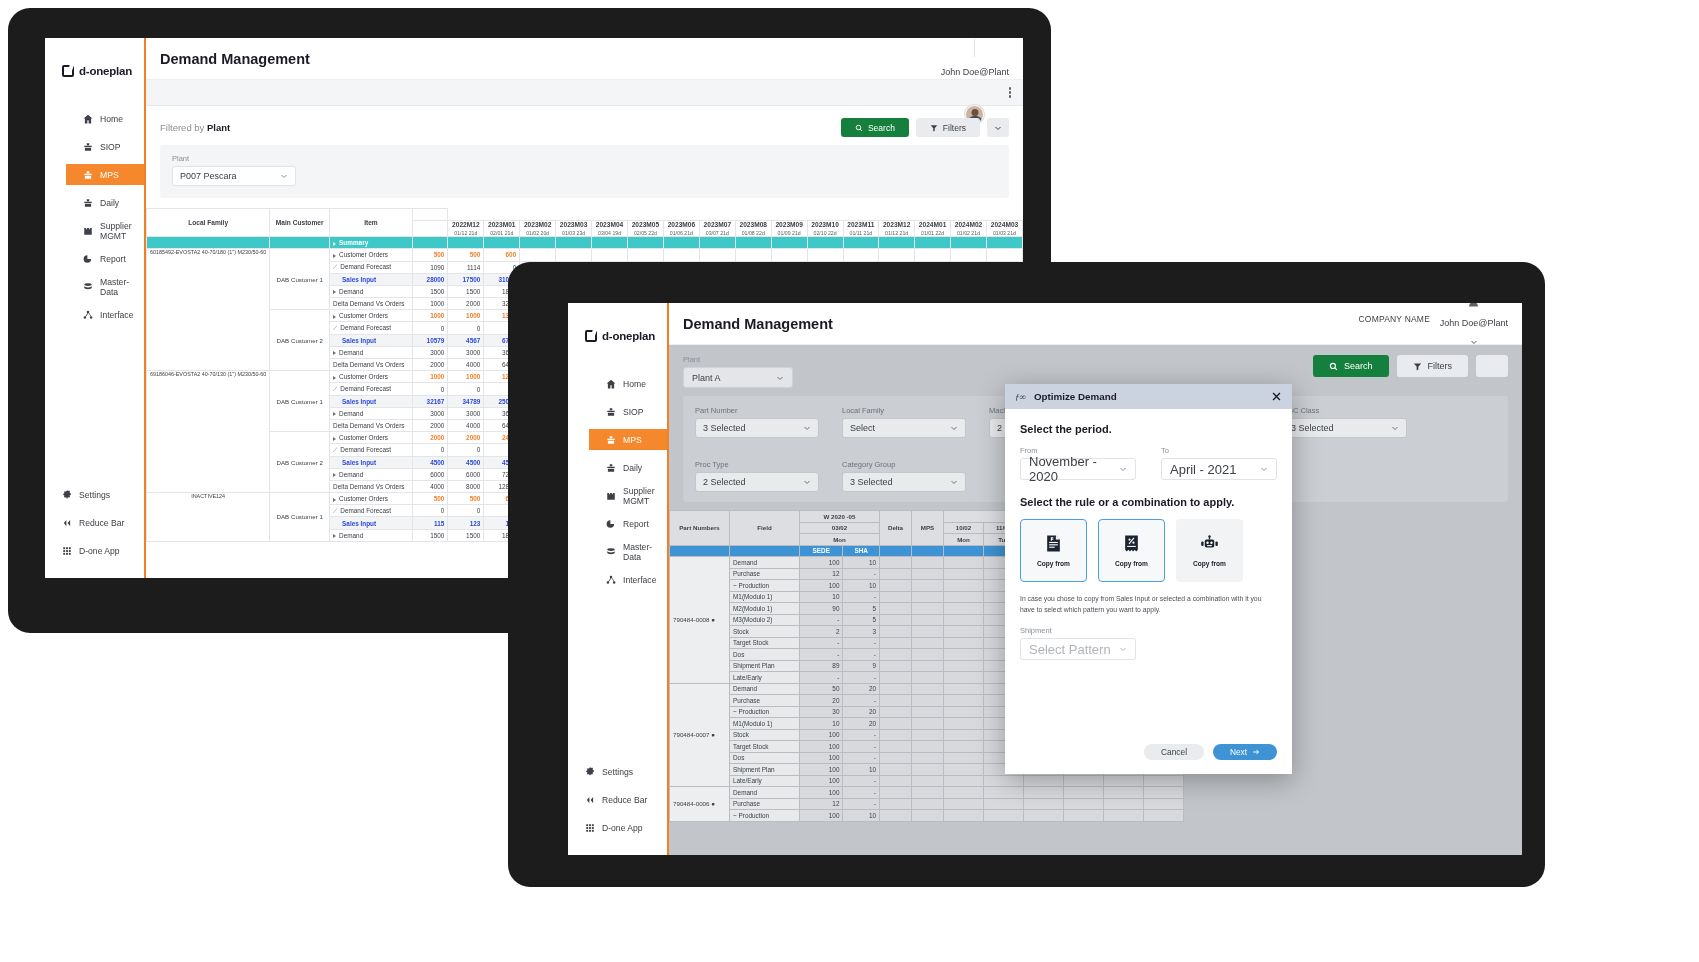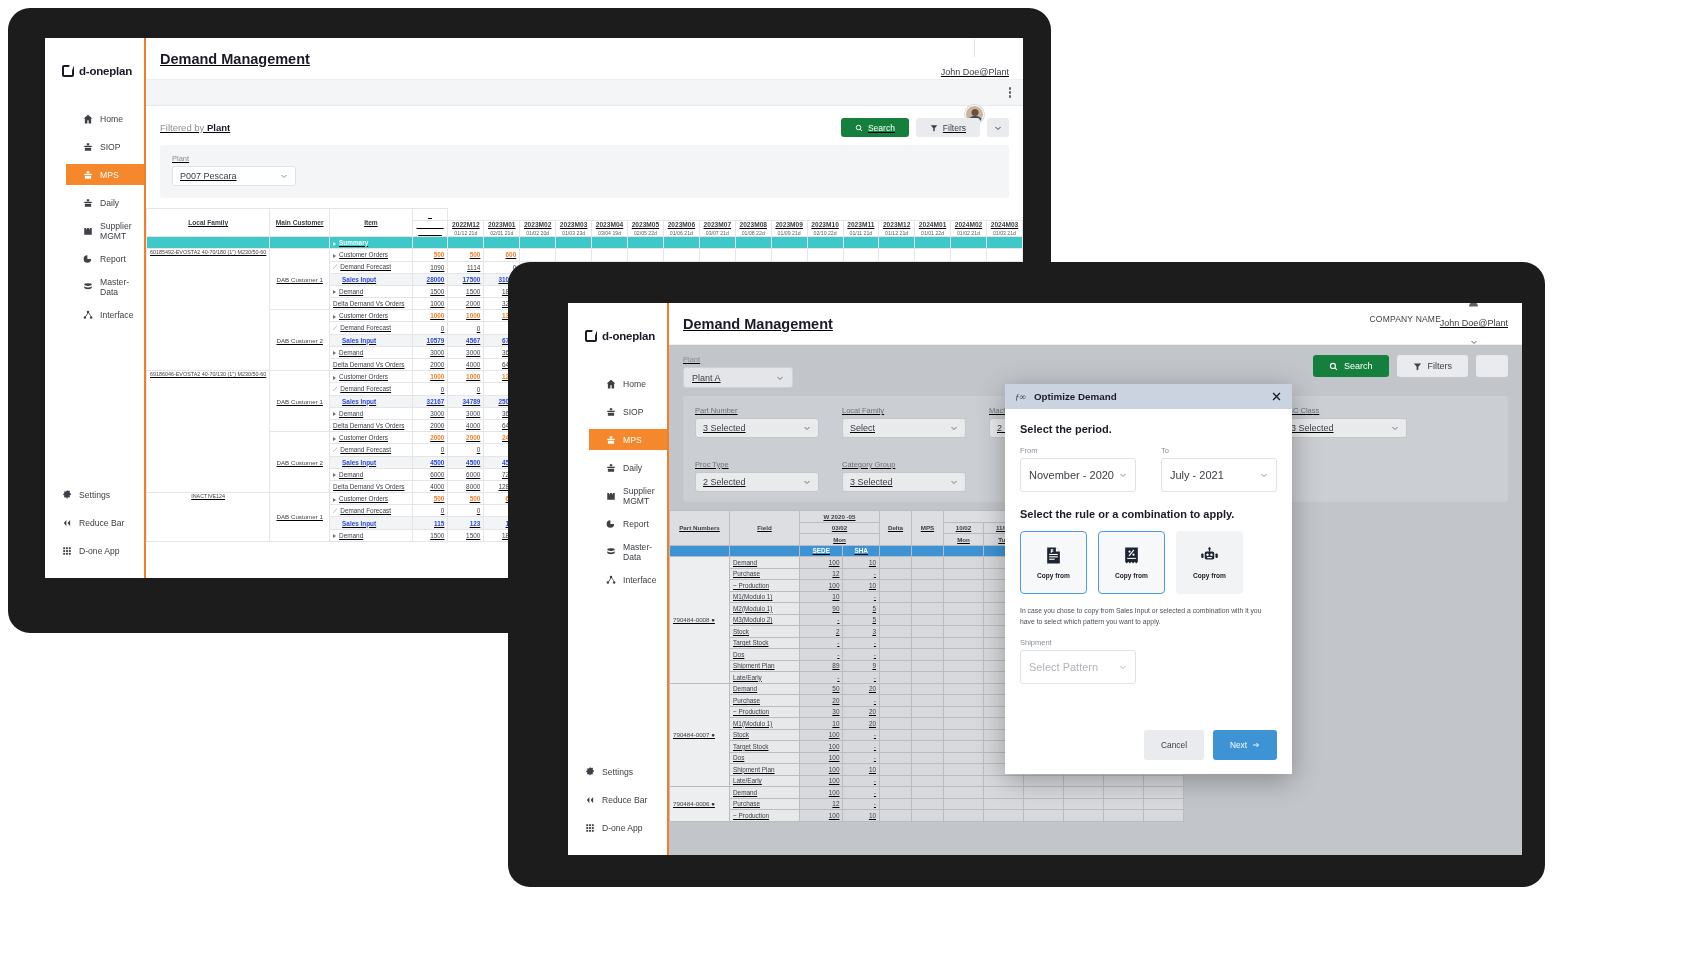--- a/index.html
+++ b/index.html
@@ -55,21 +55,21 @@
     height:21px; padding-left:17px;
     font-size:8.6px; color:#3d4046; cursor:pointer;
     margin-bottom:7px;
   }
   .nav-item.active { background:#f5882d; color:#fff; }
   .nav-item .ico { width:10px; height:10px; flex:none; display:flex; align-items:center; justify-content:center; }
   .nav-item svg { width:10px; height:10px; display:block; }
 
   .nav-bottom { margin-top:auto; padding-bottom:10px; display:flex; flex-direction:column; }
 
-  .main { flex:1; display:flex; flex-direction:column; min-width:0; position:relative; background:#fff;text-decoration:underline; }
+  .main { flex:1; display:flex; flex-direction:column; min-width:0; position:relative; background:#fff; }
 
   .topbar {
     height:42px; flex:none; background:#fff;
     display:flex; align-items:center; padding:0 14px;
     border-bottom:1px solid #eceef1;
   }
   .page-title { font-size:14.5px; font-weight:700; color:#1b1b28; }
   .top-right { margin-left:auto; display:flex; align-items:center; gap:10px;flex-direction:column; }
   .bell { position:relative; width:13px; height:13px; }
   .bell svg { width:13px; height:13px; display:block; }
@@ -202,40 +202,40 @@
   .modal-title { font-size:9.8px; font-weight:700; color:#1b1b28; }
   .modal-x { margin-left:auto; width:11px; height:11px; cursor:pointer; }
   .modal-x svg { width:11px; height:11px; display:block; }
   .modal-body { flex:1; padding:14px 15px 0 15px; }
   .m-h { font-size:11px; font-weight:700; color:#1b1b28; margin-bottom:11px; }
   .m-row { display:flex; gap:22px; margin-bottom:16px;justify-content:space-between; }
   .m-field { width:116px; }
   .m-field .field-label { font-size:7.5px; color:#8a8f97; margin-bottom:3px; }
   .m-select {
     height:21px; border:1px solid #dfe2e6; border-radius:3px; background:#fff;
-    display:flex; align-items:center; padding:16px 8px; font-size:11px; color:#3d4046;
+    display:flex; align-items:center; padding:10px 8px; font-size:13px; color:#3d4046;
   }
   .m-select.placeholder { color:#b0b4ba; }
   .cards { display:flex; gap:11px; margin:10px 0 12px 0; }
   .card {
     width:67px; height:63px; border-radius:4px; background:#f2f3f5;
     display:flex; flex-direction:column; align-items:center; justify-content:center;
     gap:7px; cursor:pointer; border:1.4px solid transparent;
   }
   .card.sel { border-color:#4a9ee8; background:#f6f8fa; }
   .card svg { width:19px; height:19px; display:block; }
   .card-lbl { font-size:6.6px; font-weight:700; color:#1b1b28; }
   .m-note { font-size:6.8px; color:#4b4f56; line-height:1.55; margin-bottom:11px; }
   .modal-foot { padding:0 15px 14px 15px; display:flex; justify-content:flex-end; gap:9px; }
-  .mb { height:30px; border-radius:3px; font-size:8.4px; display:flex; align-items:center; justify-content:center; gap:5px; cursor:pointer; }
+  .mb { height:16px; border-radius:10px; font-size:8.4px; display:flex; align-items:center; justify-content:center; gap:5px; cursor:pointer; }
   .mb-cancel { width:60px; background:#e9ebee; color:#3d4046; }
   .mb-next { width:64px; background:#3d93d4; color:#fff; }
 
   .company-name {
-    position:absolute; right:81px; top:11px;
+    position:absolute; right:92px; top:11px;
     font-size:8.5px; color:#3d4046; letter-spacing:.2px;
   }
 </style>
 </head>
 <body>
 
 <div class="shell" id="shell-back"></div>
 <div class="screen" id="screen-back">
   <div class="app">
 
@@ -1616,21 +1616,21 @@
                 <span class="chev" style="margin-left:auto">
                     <svg viewBox="0 0 16 16" fill="none" stroke="#8a8f97" stroke-width="2">
                       <path d="M3 6l5 5 5-5"></path>
                     </svg>
                   </span>
               </div>
             </div>
             <div class="m-field">
               <div class="field-label">To</div>
               <div class="m-select">
-                <span>July - 2021</span>
+                <span>April - 2021</span>
                 <span class="chev" style="margin-left:auto">
                     <svg viewBox="0 0 16 16" fill="none" stroke="#8a8f97" stroke-width="2">
                       <path d="M3 6l5 5 5-5"></path>
                     </svg>
                   </span>
               </div>
             </div>
           </div>
 
           <div class="m-h">Select the rule or a combination to apply.</div>

